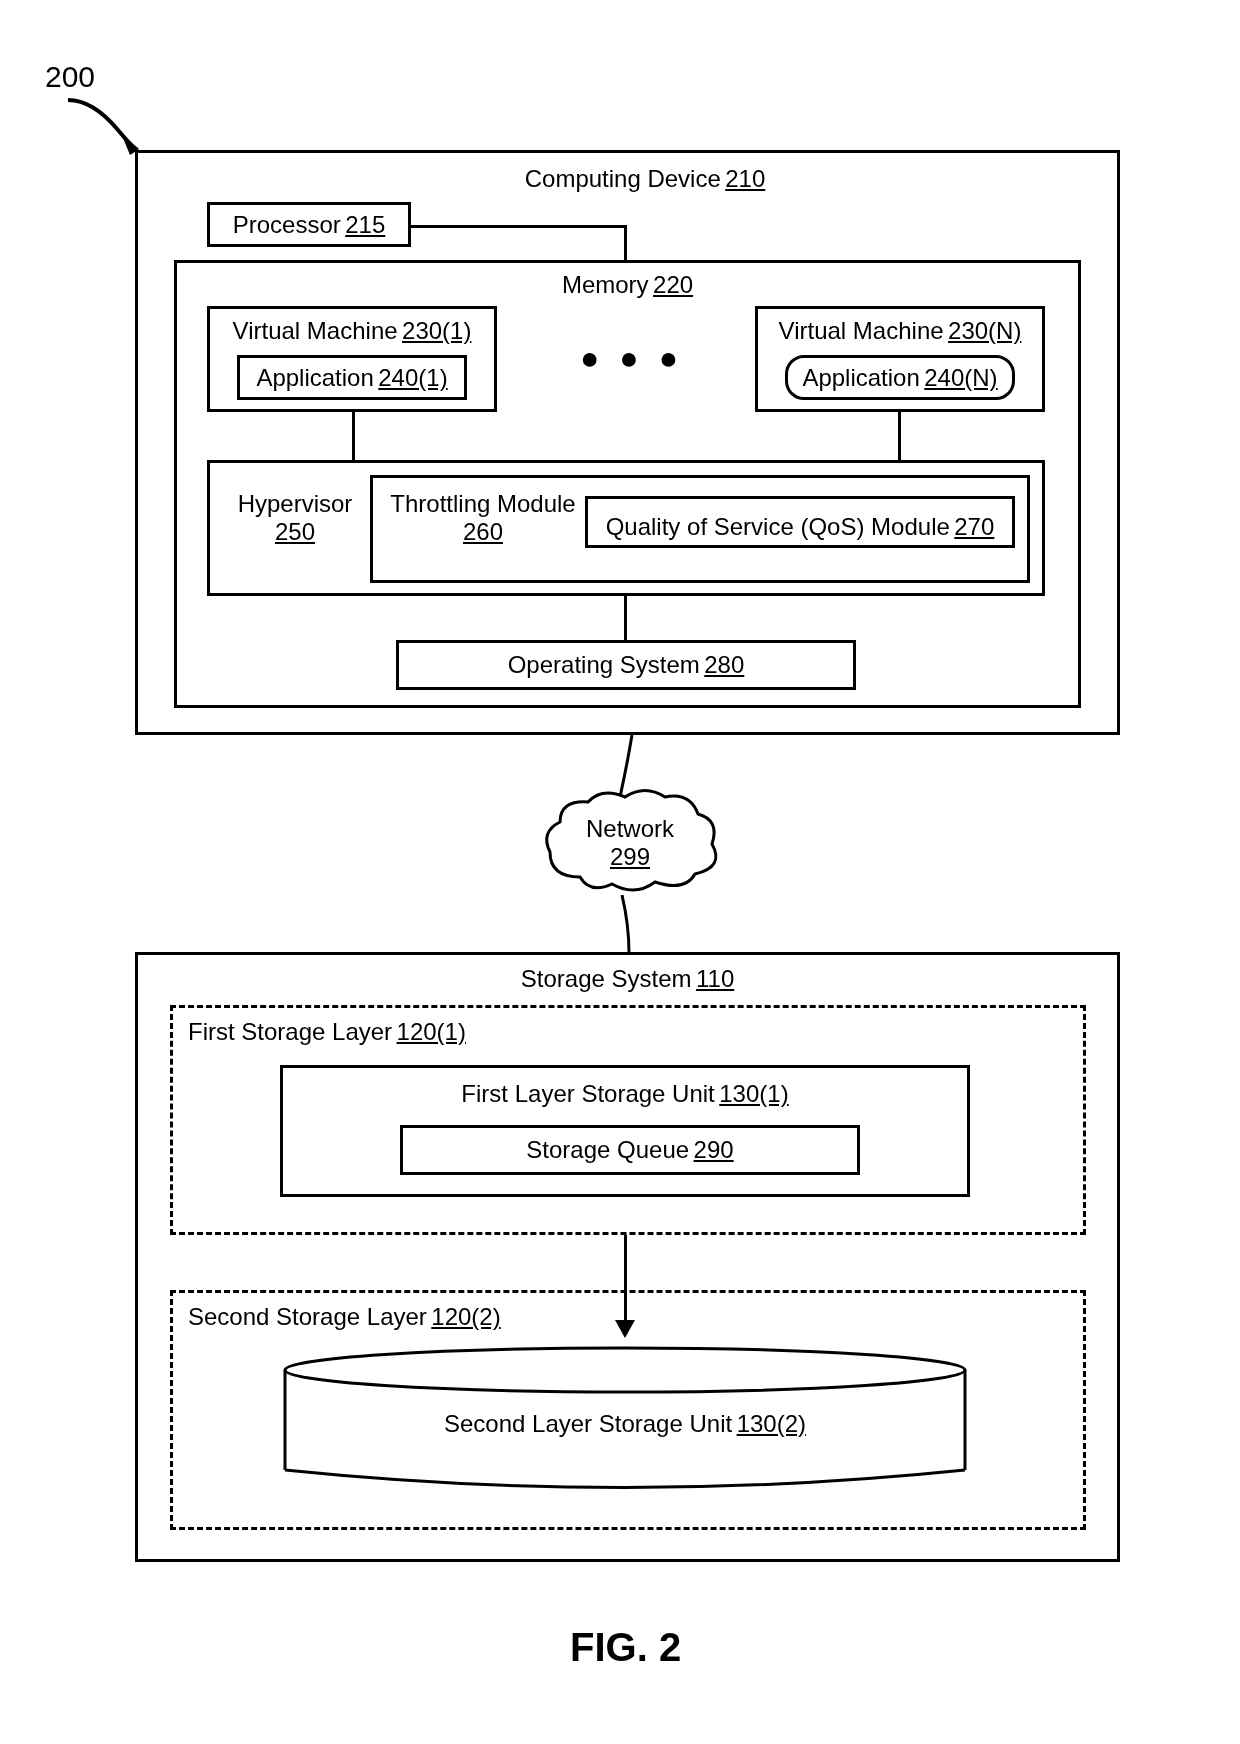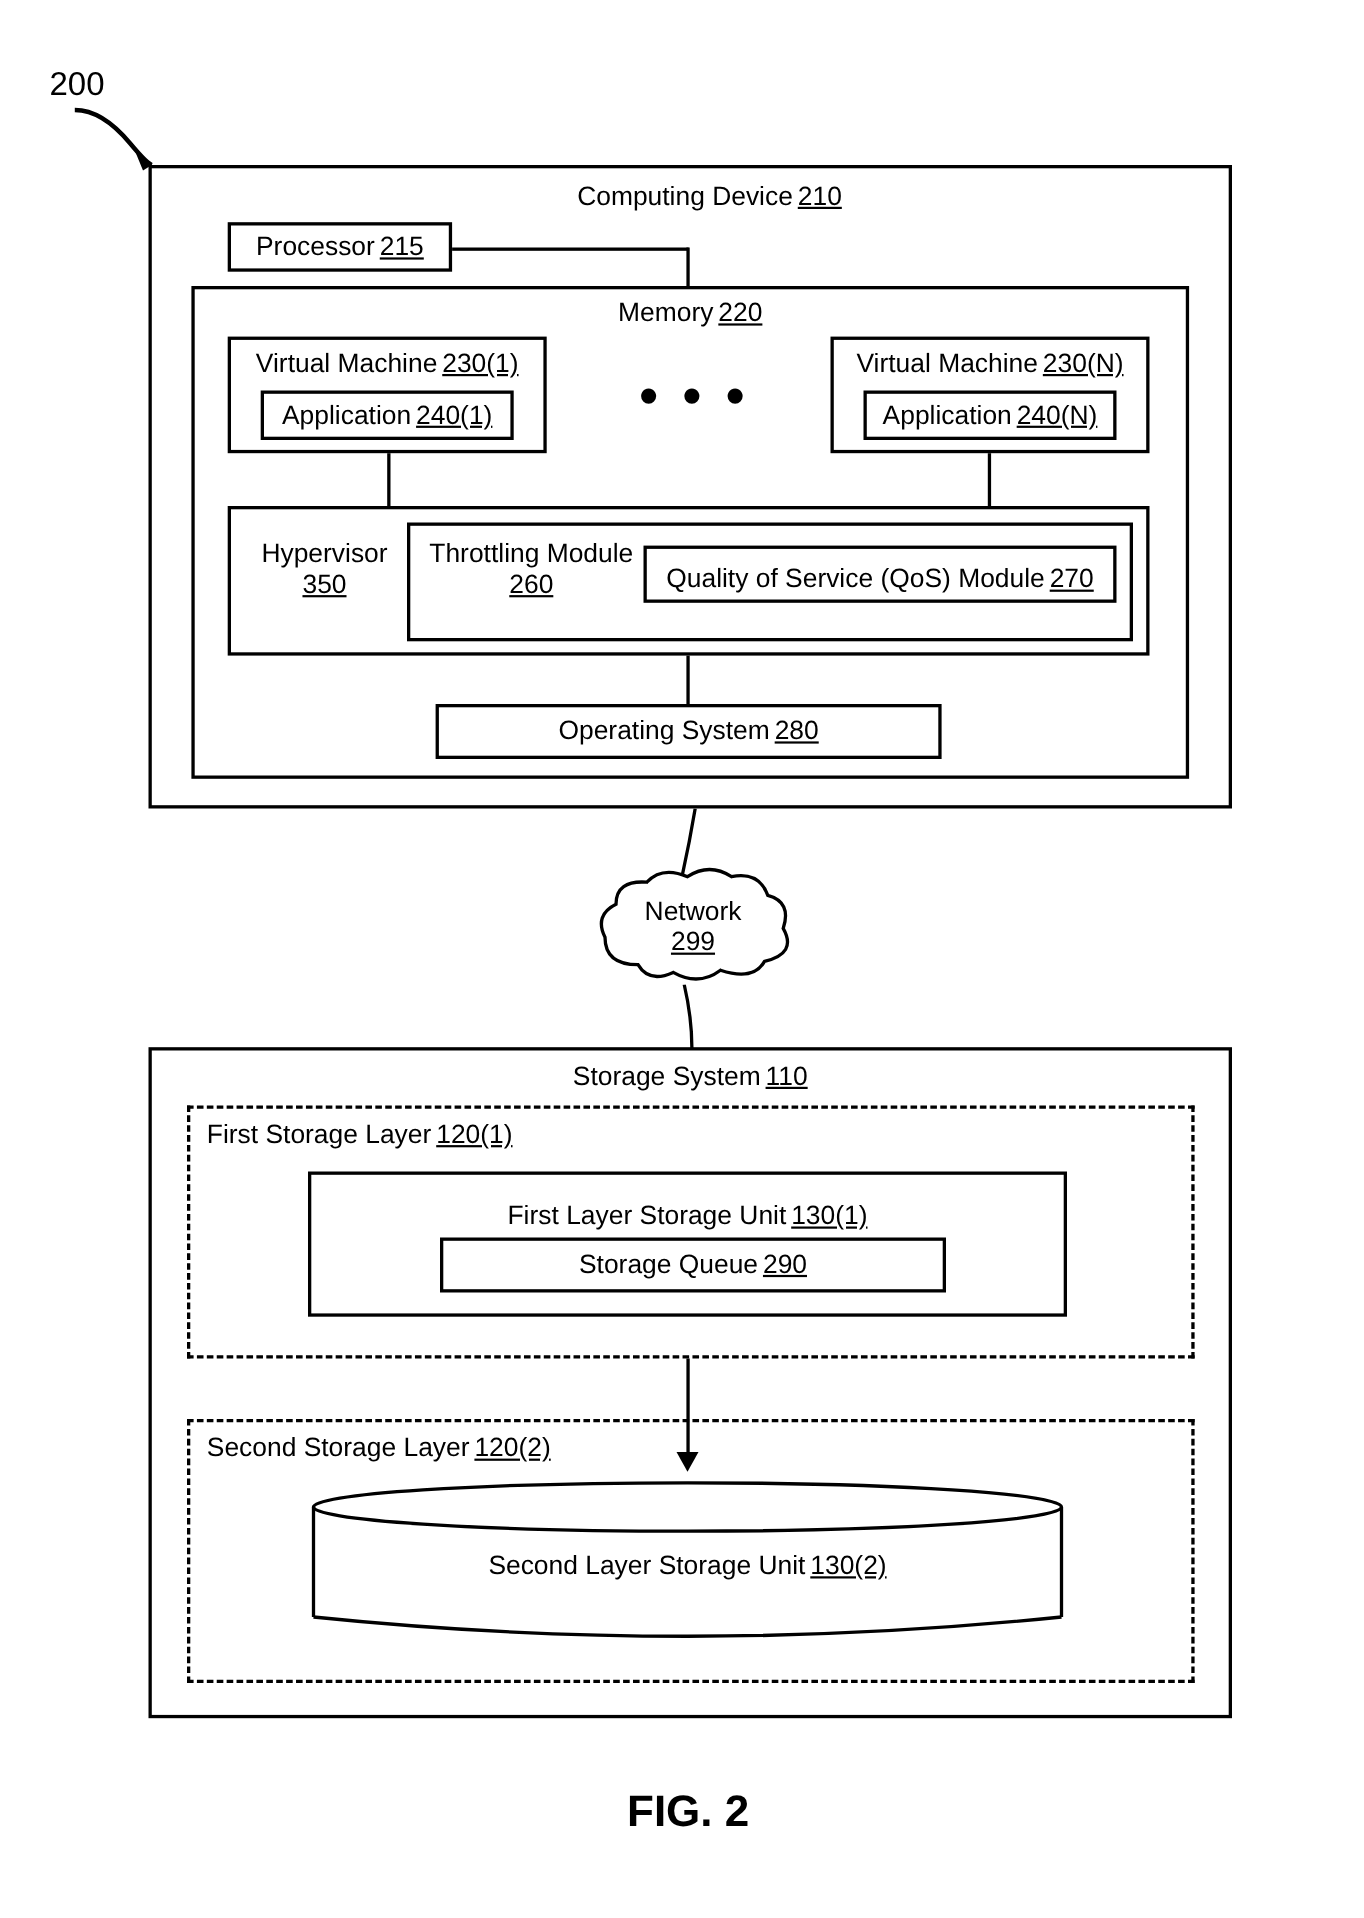--- a/index.html
+++ b/index.html
@@ -116,35 +116,35 @@
 
 <div class="dots" style="left:580px; top:340px;">●●●</div>
 
 <div class="box" style="left:755px; top:306px; width:290px; height:106px;">
   <div style="margin-top:8px;">
     <span class="label">Virtual Machine</span>
     <span class="ref-num">230(N)</span>
   </div>
 </div>
 
-<div class="box" style="left:785px; top:355px; width:230px; height:45px;">
+<div class="box" style="left:785px; top:355px; width:230px; height:45px;border-radius:19px;">
   <div style="margin-top:6px;">
     <span class="label">Application</span>
     <span class="ref-num">240(N)</span>
   </div>
 </div>
 
 <div class="line vline" style="left:352px; top:412px; height:50px;"></div>
 <div class="line vline" style="left:898px; top:412px; height:50px;"></div>
 
 <div class="box" style="left:207px; top:460px; width:838px; height:136px;"></div>
 
 <div style="position:absolute; left:225px; top:490px; width:140px; text-align:center;">
   <div class="label">Hypervisor</div><br>
-  <span class="ref-num">350</span>
+  <span class="ref-num">250</span>
 </div>
 
 <div class="box" style="left:370px; top:475px; width:660px; height:108px;"></div>
 <div style="position:absolute; left:383px; top:490px; width:200px; text-align:center;">
   <div class="label">Throttling Module</div><br>
   <span class="ref-num">260</span>
 </div>
 
 <div class="box" style="left:585px; top:496px; width:430px; height:52px;">
   <div style="margin-top:14px;">
@@ -197,21 +197,21 @@
 </div>
 
 <div class="dashed-box" style="left:170px; top:1005px; width:916px; height:230px;">
   <div style="margin:10px 0 0 15px;">
     <span class="label">First Storage Layer</span>
     <span class="ref-num">120(1)</span>
   </div>
 </div>
 
 <div class="box" style="left:280px; top:1065px; width:690px; height:132px;">
-  <div style="margin-top:24px;text-align:center;">
+  <div style="margin-top:12px;text-align:center;">
     <span class="label">First Layer Storage Unit</span>
     <span class="ref-num">130(1)</span>
   </div>
 </div>
 
 <div class="box" style="left:400px; top:1125px; width:460px; height:50px;">
   <div style="margin-top:8px;">
     <span class="label">Storage Queue</span>
     <span class="ref-num">290</span>
   </div>

